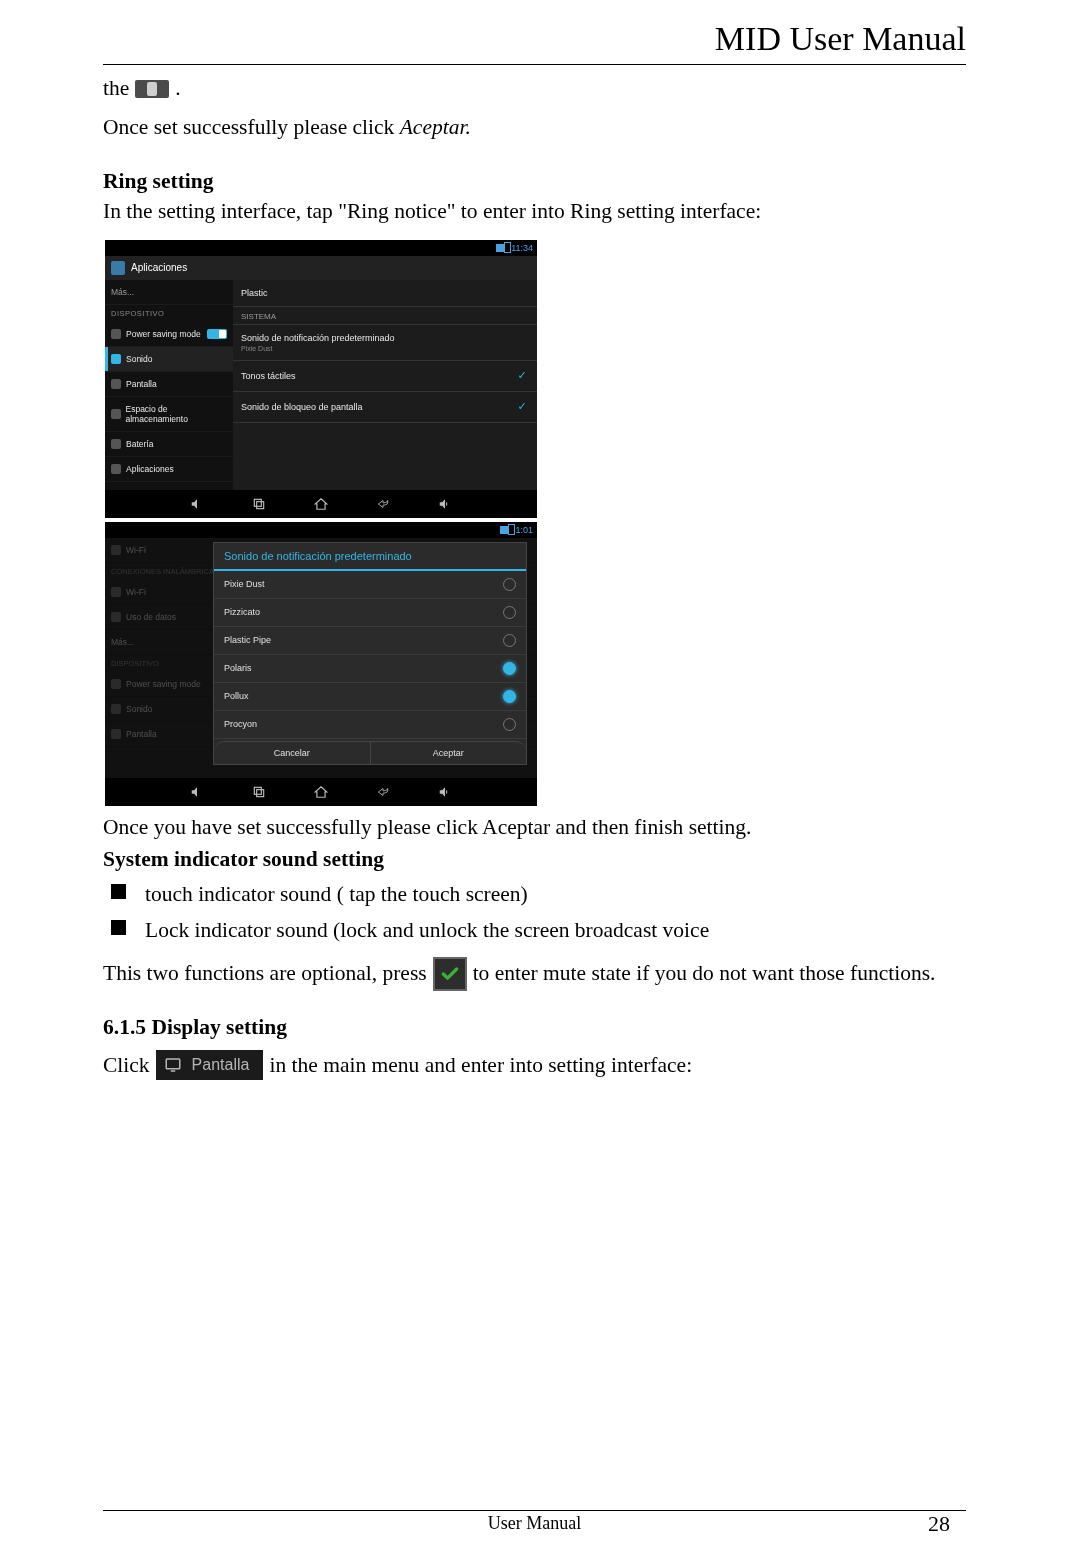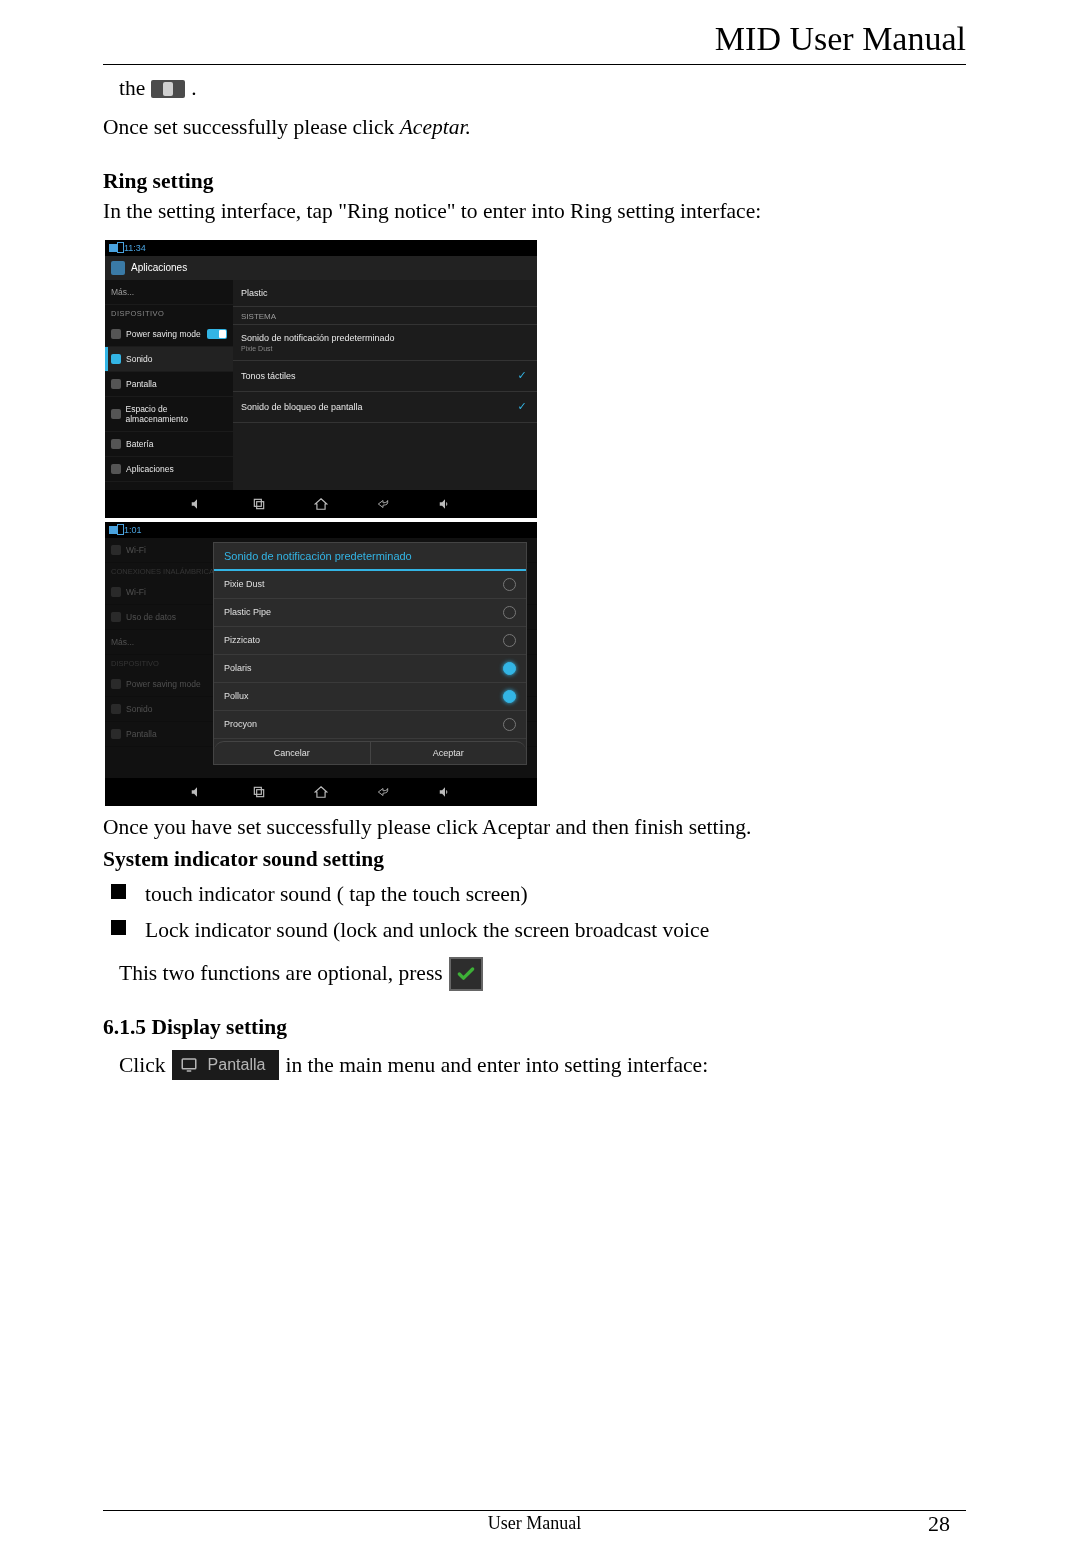--- a/index.html
+++ b/index.html
@@ -7,37 +7,37 @@
   .header-title { text-align: right; font-size: 34px; margin: 0 0 6px 0; font-weight: normal; }
   .header-rule { border: none; border-top: 1.5px solid #000; margin: 0 0 8px 0; }
   .body-text { font-size: 21.5px; line-height: 1.45; }
   .italic { font-style: italic; }
   .section-heading { font-size: 21.5px; font-weight: bold; margin-top: 26px; margin-bottom: 2px; }
   .sub-heading { font-size: 21.5px; font-weight: bold; margin: 4px 0; }
   .sec-num-heading { font-size: 21.5px; font-weight: bold; margin-top: 24px; margin-bottom: 10px; }
   ul.square { list-style: none; padding: 0; margin: 4px 0; }
   ul.square li { position: relative; padding-left: 42px; font-size: 21.5px; line-height: 1.7; }
   ul.square li::before { content: ""; position: absolute; left: 8px; top: 8px; width: 15px; height: 15px; background: #000; }
-  .inline-line { display: flex; align-items: center; flex-wrap: wrap; gap: 6px; font-size: 21.5px; margin: 8px 16px; }
+  .inline-line { display: flex; align-items: center; flex-wrap: wrap; gap: 6px; font-size: 21.5px; margin: 8px 0; }
 
   
   .slider-icon { display: inline-block; width: 34px; height: 18px; background: #4b4b4b; border-radius: 2px; position: relative; vertical-align: -3px; }
   .slider-icon .knob { position: absolute; left: 12px; top: 2px; width: 10px; height: 14px; background: #d0d0d0; border-radius: 2px; }
 
   
   .check-icon { display: inline-flex; width: 30px; height: 30px; border: 2px solid #666; background: #2d2d2d; align-items: center; justify-content: center; vertical-align: -8px; }
   .check-icon svg { width: 20px; height: 20px; }
 
   
   .pantalla-btn { display: inline-flex; align-items: center; background: #1b1b1b; color: #b6b6b6; font-family: Arial, sans-serif; font-size: 16px; padding: 6px 14px 6px 8px; gap: 10px; vertical-align: -10px; }
   .pantalla-btn svg { width: 18px; height: 18px; }
 
   
   .screenshot { width: 432px; background: #000; font-family: Arial, Helvetica, sans-serif; color: #fff; margin: 12px 0 4px 2px; }
-  .status-bar { height: 16px; background: #000; display: flex; align-items: center; padding: 0 4px; font-size: 8px; }
+  .status-bar { height: 16px; background: #000; display: flex; justify-content: flex-end; align-items: center; padding: 0 4px; font-size: 8px; }
   .status-bar .sig { width: 8px; height: 8px; background: #4aa3df; }
   .status-bar .batt { width: 5px; height: 9px; border: 1px solid #4aa3df; }
   .status-bar .time { color: #4aa3df; font-size: 9px; }
   .app-title-bar { height: 24px; background: #222; display: flex; align-items: center; gap: 6px; padding: 0 6px; font-size: 10px; }
   .app-title-bar .icn { width: 14px; height: 14px; background: #3a7aa6; border-radius: 2px; }
   .s1-main { display: flex; height: 210px; }
   .s1-left { width: 128px; background: #111; font-size: 8.5px; display: flex; flex-direction: column; }
   .s1-left .itm { padding: 7px 6px; border-bottom: 1px solid #1b1b1b; display: flex; align-items: center; gap: 5px; color: #e9e9e9; }
   .s1-left .itm.dim { color: #9c9c9c; }
   .s1-left .itm.sel { background: #222; position: relative; }
@@ -219,25 +219,25 @@
           </div>
       </div>
       <div class="s2-dialog">
         <div class="dtitle">Sonido de notificación predeterminado</div>
         <div class="dlist">
           <div class="ditm">
               <span>Pixie Dust</span>
               <span class="radio"></span>
             </div>
           <div class="ditm">
+              <span>Pizzicato</span>
+              <span class="radio"></span>
+            </div>
+          <div class="ditm">
               <span>Plastic Pipe</span>
-              <span class="radio"></span>
-            </div>
-          <div class="ditm">
-              <span>Pizzicato</span>
               <span class="radio"></span>
             </div>
           <div class="ditm">
               <span>Polaris</span>
               <span class="radio on"></span>
             </div>
           <div class="ditm">
               <span>Pollux</span>
               <span class="radio on"></span>
             </div>
@@ -280,20 +280,21 @@
     <li>touch indicator sound ( tap the touch screen)</li>
     <li>Lock indicator sound (lock and unlock the screen broadcast voice</li>
   </ul>
   <div class="inline-line">
     <span class="body-text">This two functions are optional, press</span>
     <span class="check-icon">
         <svg viewBox="0 0 24 24">
           <path d="M4 12l5 5L20 6" stroke="#3db037" stroke-width="4" fill="none" stroke-linecap="round" stroke-linejoin="round"></path>
         </svg>
       </span>
+    <span class="body-text">to enter mute state if you do not want those functions.</span>
   </div>
 
   <div class="sec-num-heading">6.1.5    Display setting</div>
   <div class="inline-line">
     <span class="body-text">Click</span>
     <span class="pantalla-btn">
       <svg viewBox="0 0 24 24">
           <rect x="3" y="4" width="18" height="13" rx="1" fill="none" stroke="#b6b6b6" stroke-width="2"></rect>
           <rect x="9" y="19" width="6" height="2" fill="#b6b6b6"></rect>
         </svg>

